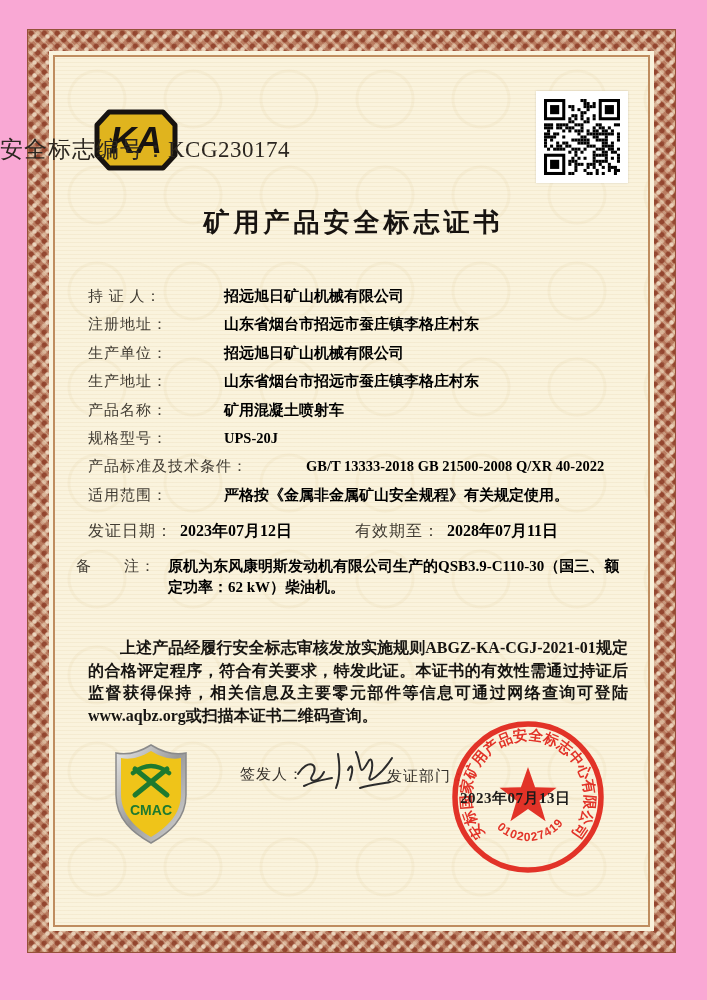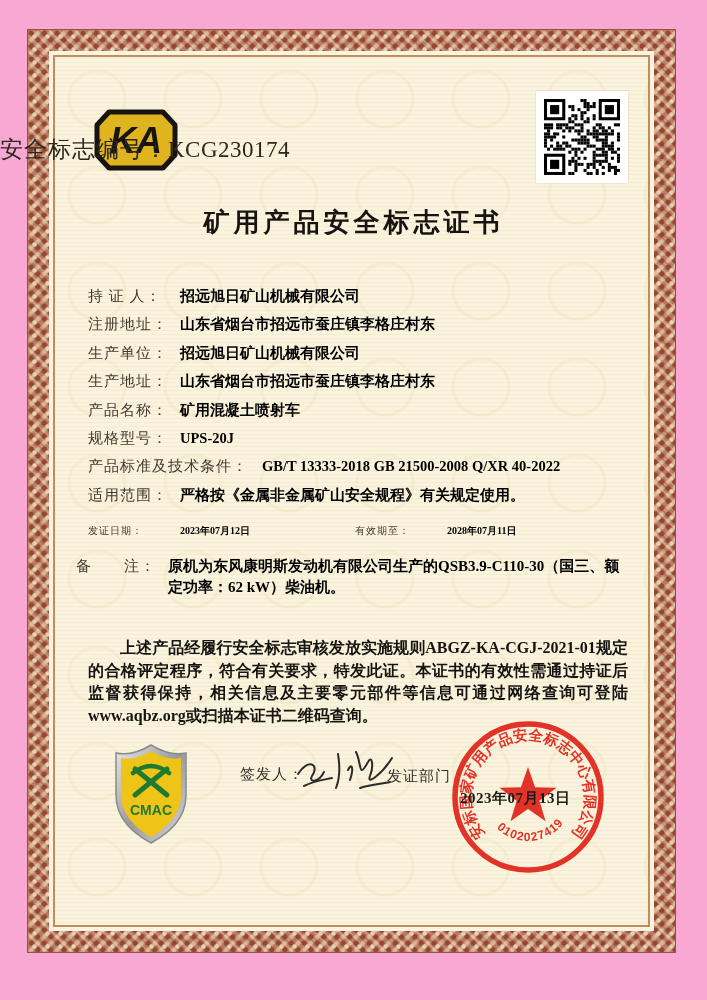--- a/index.html
+++ b/index.html
@@ -31,26 +31,26 @@
     background-size:auto, 96px 96px;
   }
   .abs{position:absolute;}
   
   .cert-no{left:0;right:8px;top:134px;text-align:left;font-size:23px;color:#2b2620;letter-spacing:1px;}
   .cert-no .num{font-family:"Liberation Serif", serif;letter-spacing:.5px;}
   .qr-panel{left:536px;top:91px;width:92px;height:92px;background:#ffffff;display:flex;align-items:center;justify-content:center;box-shadow:0 0 2px rgba(0,0,0,.15);}
   .title{left:0;right:0;top:205px;text-align:center;font-size:26px;font-weight:800;color:#171310;letter-spacing:4px;}
   
   .fields{left:88px;top:286px;width:542px;}
-  .frow{display:flex;line-height:20px;margin-bottom:8.4px;font-size:15px;}
+  .frow{display:flex;line-height:20px;margin-bottom:8.4px;font-size:15px;gap:44px;}
   .flabel{flex:0 0 92px;color:#403b32;letter-spacing:1px;}
   .frow.wide .flabel{flex:0 0 174px;}
   .fvalue{flex:1;color:#000;font-weight:700;}
   .mono{font-family:Liberation Serif, serif;font-size:14.5px;letter-spacing:0;}
-  .dates{left:88px;top:521px;width:542px;display:flex;font-size:10px;line-height:20px;}
+  .dates{left:88px;top:521px;width:542px;display:flex;font-size:16px;line-height:20px;}
   .dates .flabel{flex:0 0 92px;}
   .dates .v1{flex:0 0 175px;color:#000;font-weight:700;}
   .dates .l2{flex:0 0 92px;color:#403b32;letter-spacing:1px;}
   .dates .v2{flex:1;color:#000;font-weight:700;}
   .remark{left:76px;top:556px;width:548px;display:flex;font-size:15px;line-height:21px;}
   .remark .flabel{flex:0 0 92px;}
   .remark .fvalue{flex:1;}
   
   .statement{left:88px;top:637px;width:540px;font-size:16px;font-weight:700;color:#161411;line-height:22.5px;text-indent:2em;text-align:justify;}
   

